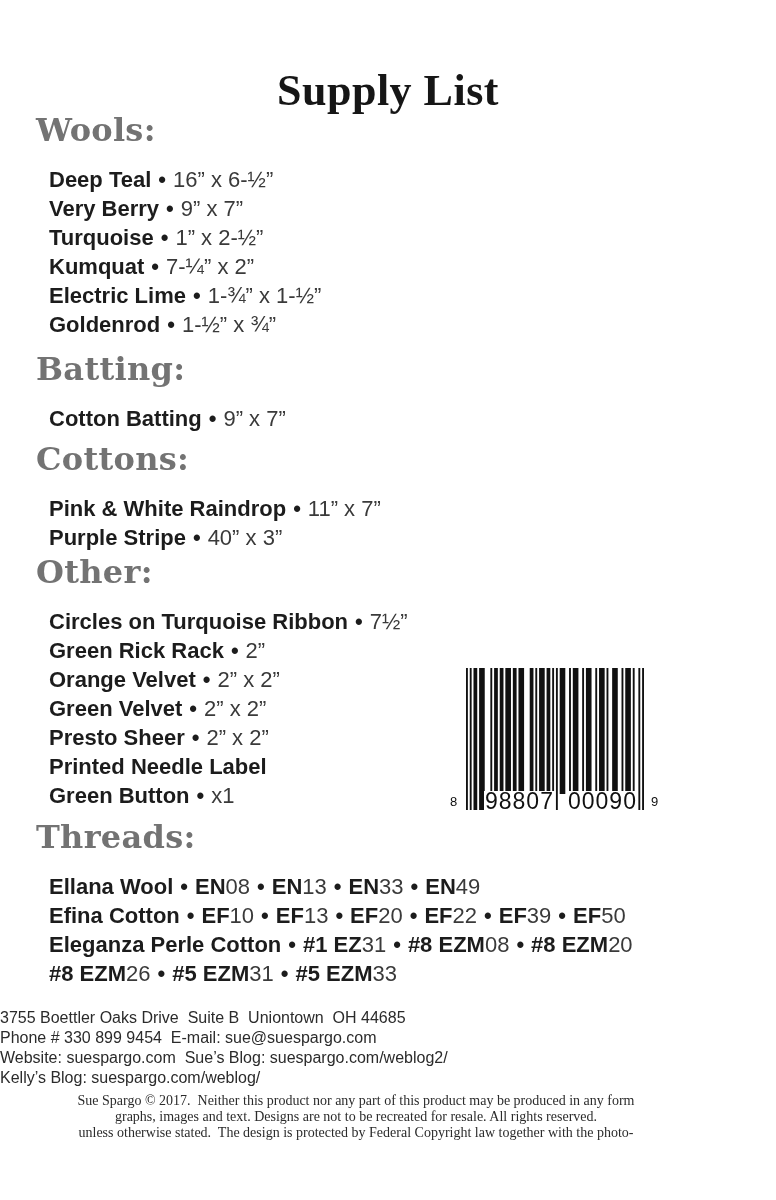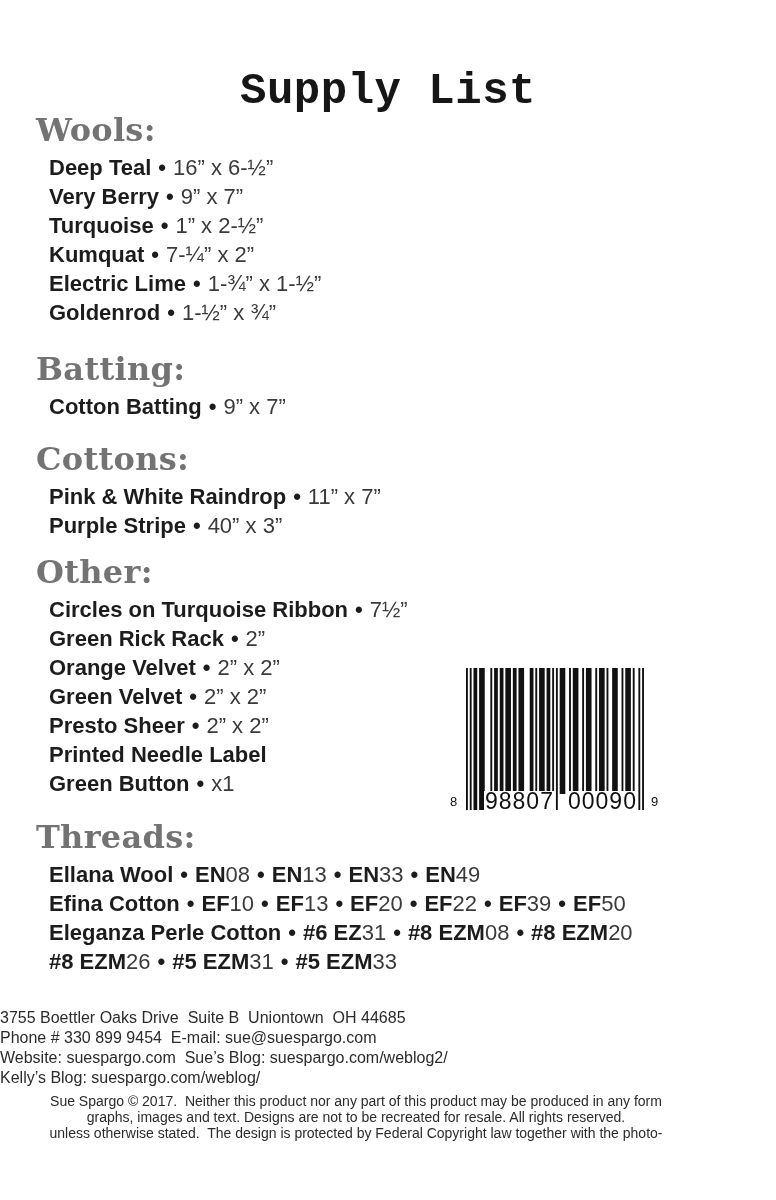--- a/index.html
+++ b/index.html
@@ -2,30 +2,30 @@
 <html><head>
 <meta charset="utf-8">
 <style>
   html,body{margin:0;padding:0}
   body{
     width:776px;height:1200px;position:relative;background:#ffffff;
     font-family:"Liberation Sans",sans-serif;color:#222;overflow:hidden;
   }
   .title{
     position:absolute;top:38px;left:0;width:776px;text-align:center;
-    font-family:Liberation Mono, monospace;font-weight:700;font-size:44px;
+    font-family:Liberation Serif, serif;font-weight:700;font-size:44px;
     color:#161616;letter-spacing:.5px;line-height:1.1;
   }
   .section{position:absolute;left:36px}
   .sec-0{top:110px}.sec-1{top:349px}.sec-2{top:439px}.sec-3{top:552px}
   .section h2,.threads h2{
     margin:0;font-family:"DejaVu Serif",serif;font-weight:700;
     font-size:32px;line-height:40px;color:#737373;letter-spacing:.3px;
   }
-  .items{margin-top:3px;padding-left:13px}
+  .items{margin-top:15px;padding-left:13px}
   .item{font-size:22px;line-height:29px;white-space:nowrap}
   .item .name{font-weight:700;color:#1c1c1c}
   .bullet{font-weight:700;color:#1c1c1c;margin:0 7px}
   .item .value{color:#3a3a3a}
   .threads{position:absolute;left:36px;top:817px}
   .threads .items{width:694px}
   .thread-line{font-size:22px;line-height:29px;white-space:nowrap;color:#3a3a3a}
   .thread-line .name{font-weight:700;color:#1c1c1c}
   .thread-line .code b{font-weight:700;color:#1c1c1c}
   .thread-line.cont{}
@@ -37,21 +37,21 @@
   .bc-group{position:absolute;top:131px;font-size:23px;line-height:20px;letter-spacing:1px;color:#101010;background:#fff;padding:0 1px}
   .bc-g1{left:36px}
   .bc-g2{left:119px}
   .footer{
     position:absolute;top:1008px;left:0;width:776px;
     font-size:16px;line-height:20px;color:#2b2b2b;
   }
   .footer div{white-space:pre-wrap}
   .copyright{
     position:absolute;top:1093px;left:0;width:712px;text-align:center;
-    font-size:14px;line-height:16px;color:#2b2b2b;
+    font-size:14px;line-height:16px;color:#2b2b2b;font-family:Liberation Serif, serif;
   }
   .copyright div{white-space:pre-wrap}
 </style>
 </head>
 <body>
 
 <h1 class="title">Supply List</h1>
 
 <main>
     <section class="section sec-0">
@@ -90,21 +90,21 @@
         <div class="item"><span class="name">Green Button</span><span class="bullet">•</span><span class="value">x1</span></div>
       </div>
     </section>
   </main>
 
 <section class="threads">
   <h2>Threads:</h2>
   <div class="items">
       <div class="thread-line"><span class="name">Ellana Wool</span><span class="bullet">•</span><span class="code"><b>EN</b>08</span><span class="bullet">•</span><span class="code"><b>EN</b>13</span><span class="bullet">•</span><span class="code"><b>EN</b>33</span><span class="bullet">•</span><span class="code"><b>EN</b>49</span></div>
       <div class="thread-line"><span class="name">Efina Cotton</span><span class="bullet">•</span><span class="code"><b>EF</b>10</span><span class="bullet">•</span><span class="code"><b>EF</b>13</span><span class="bullet">•</span><span class="code"><b>EF</b>20</span><span class="bullet">•</span><span class="code"><b>EF</b>22</span><span class="bullet">•</span><span class="code"><b>EF</b>39</span><span class="bullet">•</span><span class="code"><b>EF</b>50</span></div>
-      <div class="thread-line"><span class="name">Eleganza Perle Cotton</span><span class="bullet">•</span><span class="code"><b>#6 EZ</b>31</span><span class="bullet">•</span><span class="code"><b>#8 EZM</b>08</span><span class="bullet">•</span><span class="code"><b>#8 EZM</b>20</span></div>
+      <div class="thread-line"><span class="name">Eleganza Perle Cotton</span><span class="bullet">•</span><span class="code"><b>#1 EZ</b>31</span><span class="bullet">•</span><span class="code"><b>#8 EZM</b>08</span><span class="bullet">•</span><span class="code"><b>#8 EZM</b>20</span></div>
       <div class="thread-line cont"><span class="code"><b>#8 EZM</b>26</span><span class="bullet">•</span><span class="code"><b>#5 EZM</b>31</span><span class="bullet">•</span><span class="code"><b>#5 EZM</b>33</span></div>
     </div>
 </section>
 
 <div class="barcode">
   <svg width="178" height="148" viewBox="0 0 95 148" preserveAspectRatio="none">
       <rect x="0" y="0" width="1" height="142" fill="#111111"></rect>
       <rect x="2" y="0" width="1" height="142" fill="#111111"></rect>
       <rect x="4" y="0" width="2" height="142" fill="#111111"></rect>
       <rect x="7" y="0" width="3" height="142" fill="#111111"></rect>

